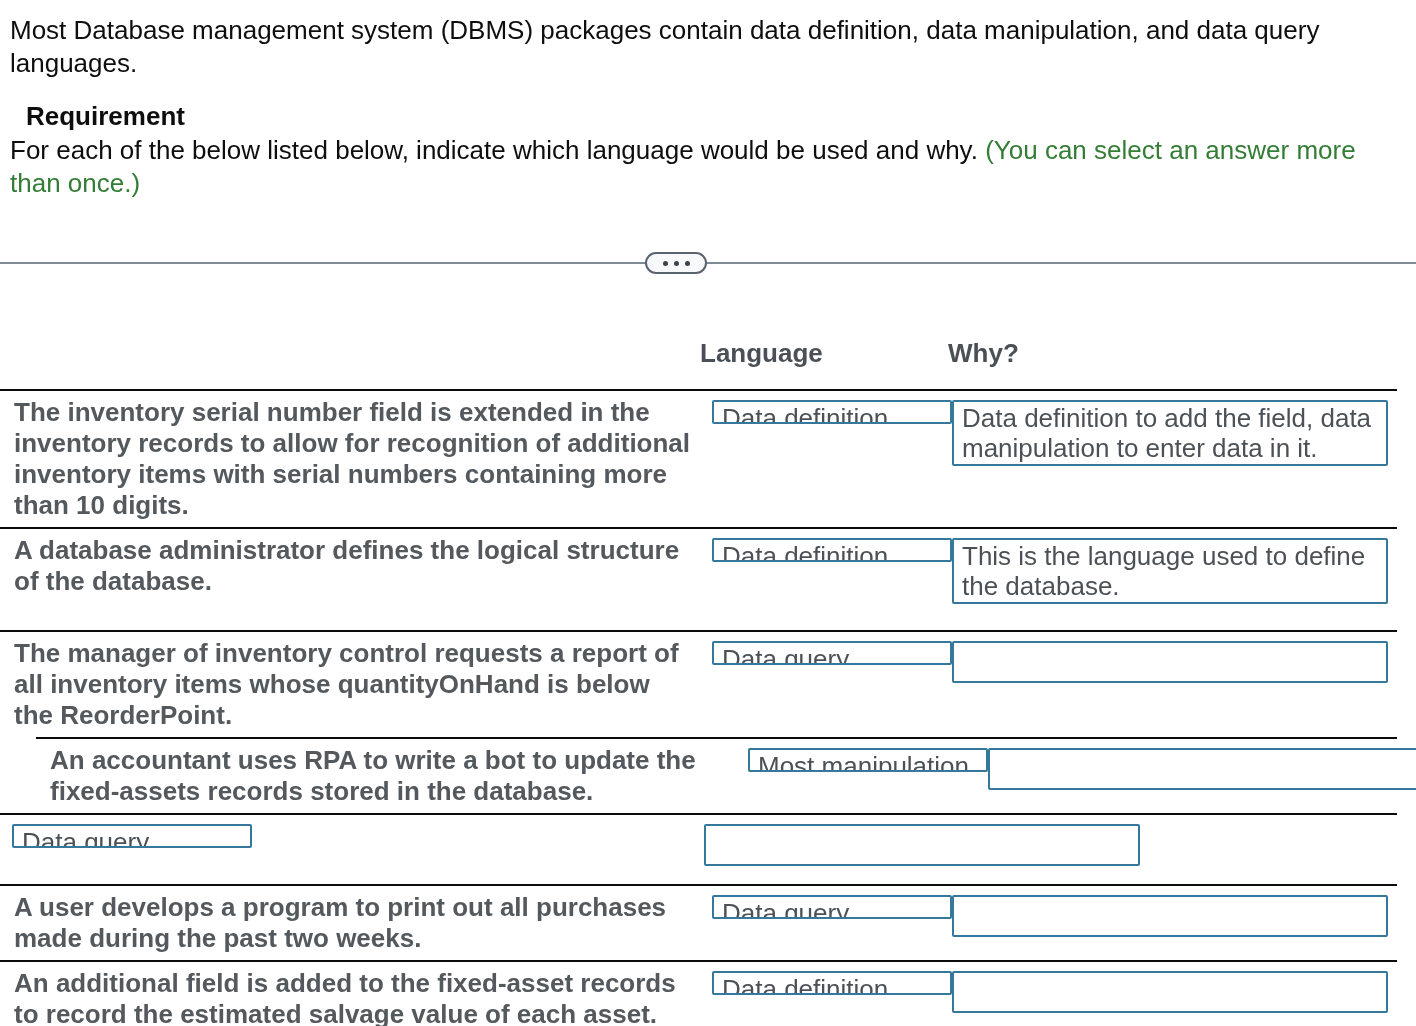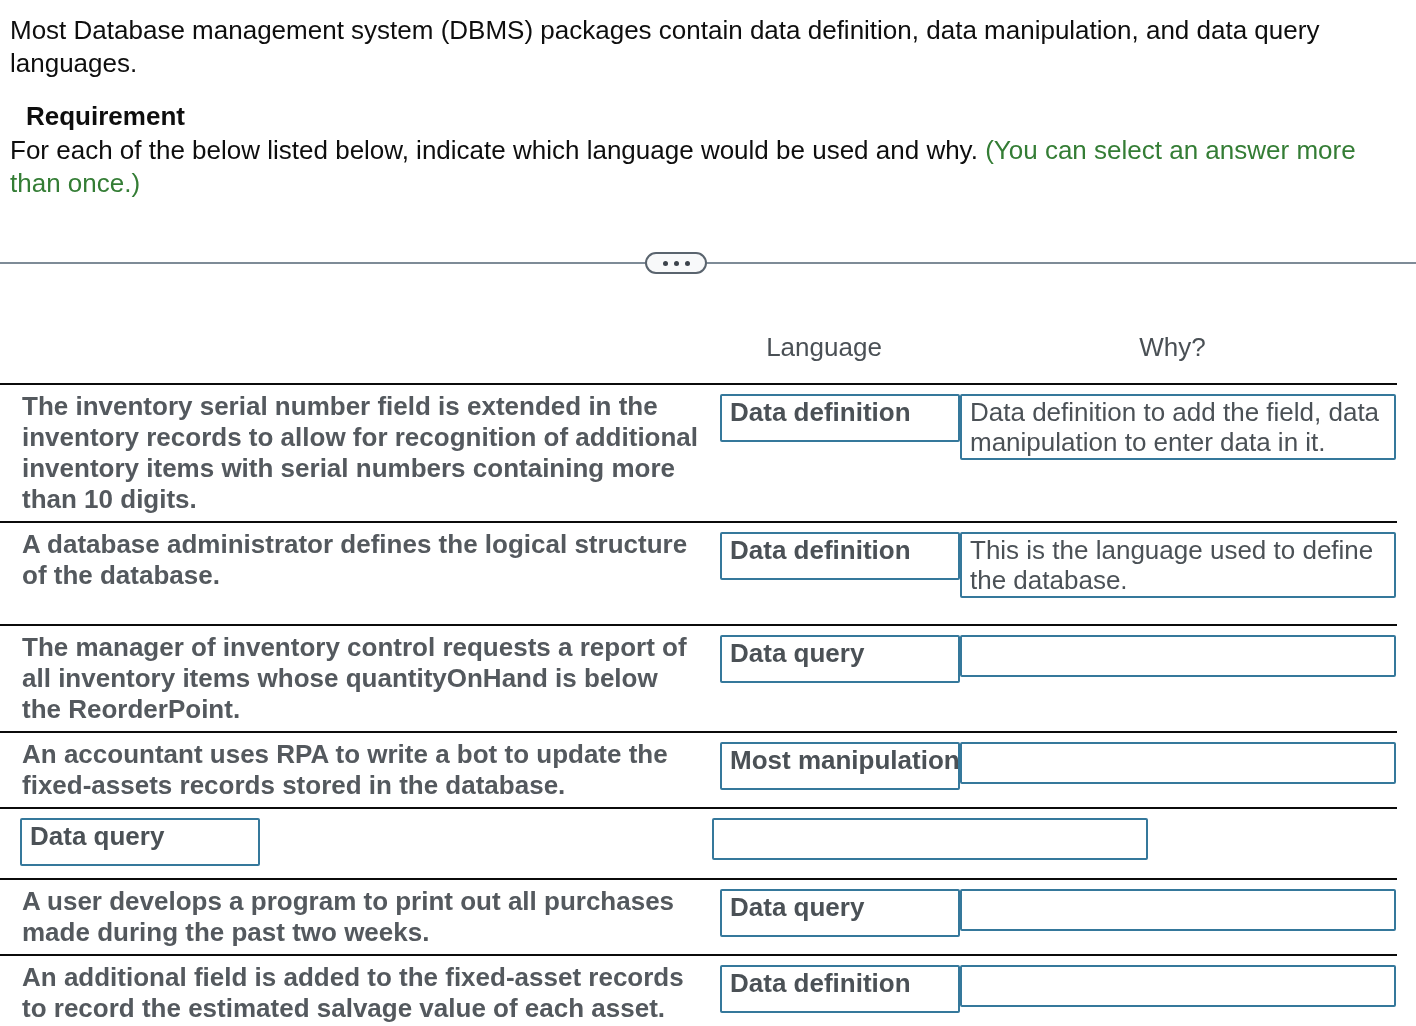--- a/index.html
+++ b/index.html
@@ -29,44 +29,44 @@
   .expand-btn{
     position:absolute;left:645px;top:0;width:62px;height:22px;
     border:2px solid #5a646e;border-radius:12px;background:#f8f9fa;
     display:flex;align-items:center;justify-content:center;gap:6px;
     padding:0;cursor:pointer;
   }
   .expand-btn .dot{width:5px;height:5px;border-radius:50%;background:#3c434b;}
   
   .qtable{margin-top:58px;width:1397px;border-bottom:2px solid var(--line-black);}
   .thead{display:grid;grid-template-columns:700px 248px 449px;padding-bottom:20px;}
-  .col-header{font-size:26px;font-weight:normal;color:#4a5055;text-align:center;line-height:31px;}
+  .col-header{font-size:26px;font-weight:bold;color:#4a5055;text-align:left;line-height:31px;margin-top:6px;}
   .trow{
     display:grid;grid-template-columns:700px 248px 449px;
     border-top:2px solid var(--line-black);
-    padding:6px 12px;
+    padding:6px 4px;
   }
   .item-text{
     padding-left:10px;padding-right:10px;
     font-size:26px;font-weight:bold;line-height:31px;color:var(--item-gray);
   }
   .answer-box{
     border:2px solid var(--accent);background:#ffffff;border-radius:2px;
     font-size:26px;color:var(--box-text);
     padding:1px 8px;margin-top:3px;
   }
-  .lang-box{margin-left:8px;width:240px;height:48px;line-height:30px;
-    white-space:nowrap;overflow:hidden;cursor:pointer;font-weight:bold;}
+  .lang-box{margin-left:8px;width:240px;height:24px;line-height:30px;
+    white-space:nowrap;overflow:hidden;cursor:pointer;}
   .why-box{width:436px;min-height:42px;line-height:30px;cursor:text;}
   
   .trow:nth-of-type(1){min-height:136px;}
   .trow:nth-of-type(2){min-height:83px;}
   .trow:nth-of-type(3){min-height:103px;}
   .trow:nth-of-type(4){min-height:72px;}
-  .trow:nth-of-type(5){min-height:71px;}
+  .trow:nth-of-type(5){min-height:71px;margin-left:36px;}
   .trow:nth-of-type(6){min-height:71px;}
   .trow:nth-of-type(7){min-height:65px;}
 </style>
 </head>
 <body>
 
 <div class="intro">
   <p class="intro-paragraph">Most Database management system (DBMS) packages contain data definition, data manipulation, and data query languages.</p>
   <p class="req-heading">Requirement</p>
   <p class="req-text"><span>For each of the below listed below, indicate which language would be used and why.</span>

